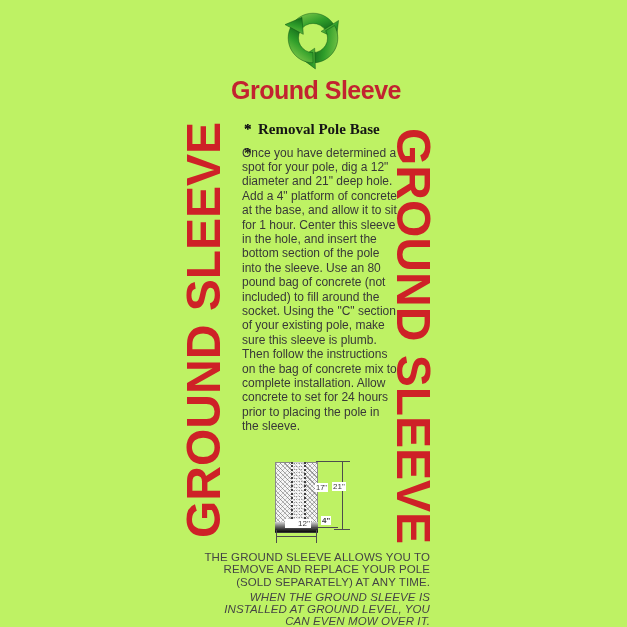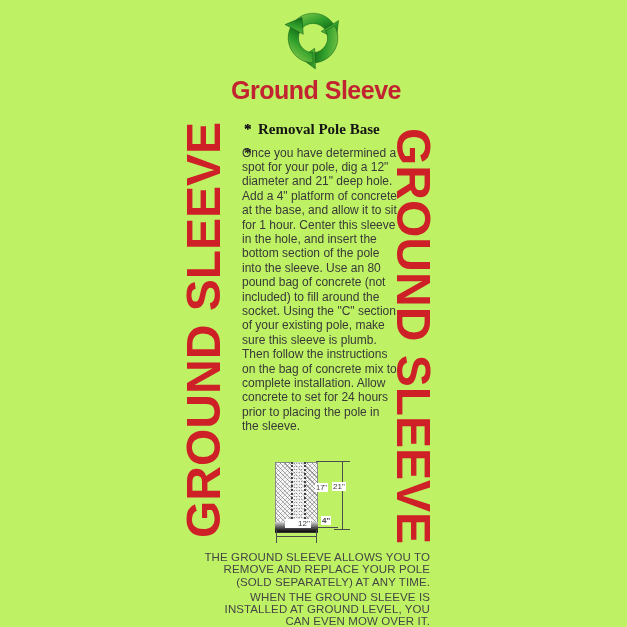--- a/index.html
+++ b/index.html
@@ -74,21 +74,21 @@
   .lab21{left:62px;top:24px;}
   .lab4{left:51px;top:58px;font-weight:bold;}
   .lab12{left:15px;top:61px;width:24px;text-align:right;}
   
   .footer{
     position:absolute;left:202px;top:551px;width:228px;text-align:right;
     font-family:"Liberation Sans",sans-serif;font-size:11.5px;line-height:12.3px;
     color:#454545;letter-spacing:0.1px;
   }
   .footer p{margin:0;}
-  .footer .p2{margin-top:3px;}
+  .footer .p2{margin-top:3px;font-style:italic;}
 </style>
 </head>
 <body>
 
 <div class="page">
 
   <div class="recycle">
     <svg viewBox="0 0 100 104" width="82" height="76" aria-hidden="true">
       <defs>
         <linearGradient id="gr" x1="0" y1="0" x2="1" y2="1">

